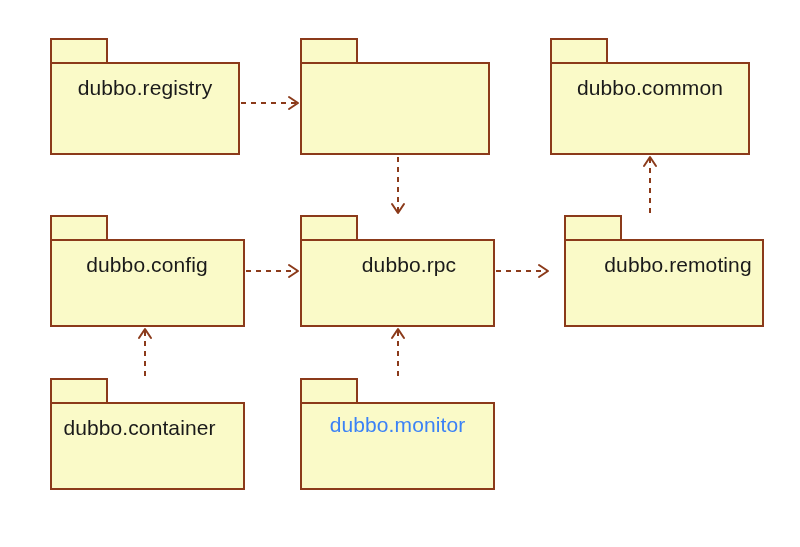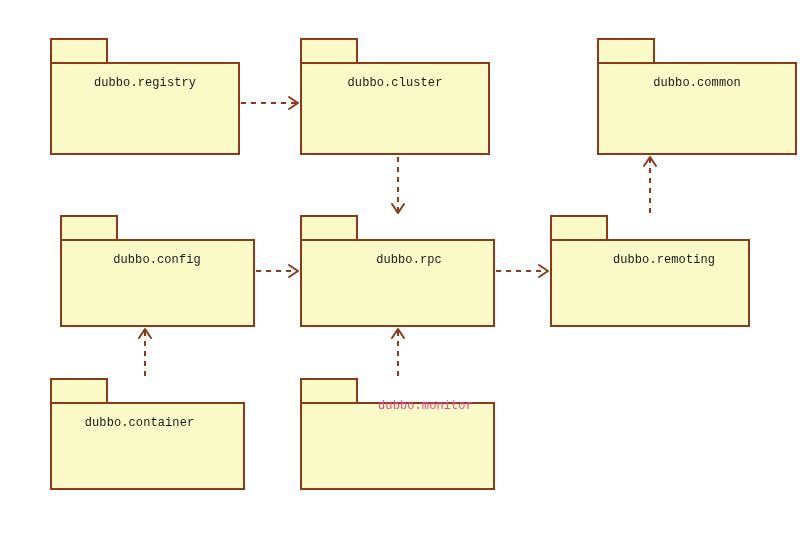--- a/index.html
+++ b/index.html
@@ -44,22 +44,22 @@
     box-sizing: border-box;
     background: #fafac8;
     border: 2px solid #8b3a1a;
   }
   .pkg-label {
     position: absolute;
     left: 0;
     width: 100%;
     text-align: center;
     color: #1a1a1a;
-    font-family: Liberation Mono, monospace;
-    font-size: 12px;
+    font-family: Liberation Sans, sans-serif;
+    font-size: 21px;
     letter-spacing: 0.1px;
     white-space: nowrap;
     user-select: none;
   }
 </style>
 </head>
 <body>
 
 <div id="canvas">
 
@@ -96,47 +96,46 @@
 
   <div id="package-layer">
       <div class="pkg" style="left: 50px; top: 38px; width: 190px; height: 117px;">
         <div class="pkg-tab" style="width: 58px; height: 26px; background: rgb(250, 250, 200); border-color: rgb(139, 58, 26);"></div>
         <div class="pkg-body" style="top: 24px; width: 190px; height: 93px; background: rgb(250, 250, 200); border-color: rgb(139, 58, 26);"></div>
         <div class="pkg-label" style="top: 38px; color: rgb(26, 26, 26);">dubbo.registry</div>
       </div>
       <div class="pkg" style="left: 300px; top: 38px; width: 190px; height: 117px;">
         <div class="pkg-tab" style="width: 58px; height: 26px; background: rgb(250, 250, 200); border-color: rgb(139, 58, 26);"></div>
         <div class="pkg-body" style="top: 24px; width: 190px; height: 93px; background: rgb(250, 250, 200); border-color: rgb(139, 58, 26);"></div>
-        <div class="pkg-label" style="top: 38px; color: rgb(26, 26, 26);">dubbo.cluster</div>
       </div>
-      <div class="pkg" style="left: 550px; top: 38px; width: 200px; height: 117px; margin-left: 47px;">
+      <div class="pkg" style="left: 550px; top: 38px; width: 200px; height: 117px;">
         <div class="pkg-tab" style="width: 58px; height: 26px; background: rgb(250, 250, 200); border-color: rgb(139, 58, 26);"></div>
         <div class="pkg-body" style="top: 24px; width: 200px; height: 93px; background: rgb(250, 250, 200); border-color: rgb(139, 58, 26);"></div>
         <div class="pkg-label" style="top: 38px; color: rgb(26, 26, 26);">dubbo.common</div>
       </div>
-      <div class="pkg" style="left: 50px; top: 215px; width: 194px; height: 112px; margin-left: 10px;">
+      <div class="pkg" style="left: 50px; top: 215px; width: 194px; height: 112px;">
         <div class="pkg-tab" style="width: 58px; height: 26px; background: rgb(250, 250, 200); border-color: rgb(139, 58, 26);"></div>
         <div class="pkg-body" style="top: 24px; width: 195px; height: 88px; background: rgb(250, 250, 200); border-color: rgb(139, 58, 26);"></div>
         <div class="pkg-label" style="top: 38px; color: rgb(26, 26, 26);">dubbo.config</div>
       </div>
       <div class="pkg" style="left: 300px; top: 215px; width: 218px; height: 112px;">
         <div class="pkg-tab" style="width: 58px; height: 26px; background: rgb(250, 250, 200); border-color: rgb(139, 58, 26);"></div>
         <div class="pkg-body" style="top: 24px; width: 195px; height: 88px; background: rgb(250, 250, 200); border-color: rgb(139, 58, 26);"></div>
         <div class="pkg-label" style="top: 38px; color: rgb(26, 26, 26);">dubbo.rpc</div>
       </div>
-      <div class="pkg" style="left: 550px; top: 215px; width: 228px; height: 112px;">
+      <div class="pkg" style="left: 564px; top: 215px; width: 228px; height: 112px;">
         <div class="pkg-tab" style="width: 58px; height: 26px; background: rgb(250, 250, 200); border-color: rgb(139, 58, 26);"></div>
         <div class="pkg-body" style="top: 24px; width: 200px; height: 88px; background: rgb(250, 250, 200); border-color: rgb(139, 58, 26);"></div>
         <div class="pkg-label" style="top: 38px; color: rgb(26, 26, 26);">dubbo.remoting</div>
       </div>
       <div class="pkg" style="left: 50px; top: 378px; width: 179px; height: 112px;">
         <div class="pkg-tab" style="width: 58px; height: 26px; background: rgb(250, 250, 200); border-color: rgb(139, 58, 26);"></div>
         <div class="pkg-body" style="top: 24px; width: 195px; height: 88px; background: rgb(250, 250, 200); border-color: rgb(139, 58, 26);"></div>
         <div class="pkg-label" style="top: 38px; color: rgb(26, 26, 26);">dubbo.container</div>
       </div>
       <div class="pkg" style="left: 300px; top: 378px; width: 195px; height: 112px;">
         <div class="pkg-tab" style="width: 58px; height: 26px; background: rgb(250, 250, 200); border-color: rgb(139, 58, 26);"></div>
         <div class="pkg-body" style="top: 24px; width: 195px; height: 88px; background: rgb(250, 250, 200); border-color: rgb(139, 58, 26);"></div>
-        <div class="pkg-label" style="top: 21px; color: #ec4899; padding-left: 28px;">dubbo.monitor</div>
+        <div class="pkg-label" style="top: 35px; color: #3b82f6;">dubbo.monitor</div>
       </div>
     </div>
 
 </div>
 
 </body></html>

